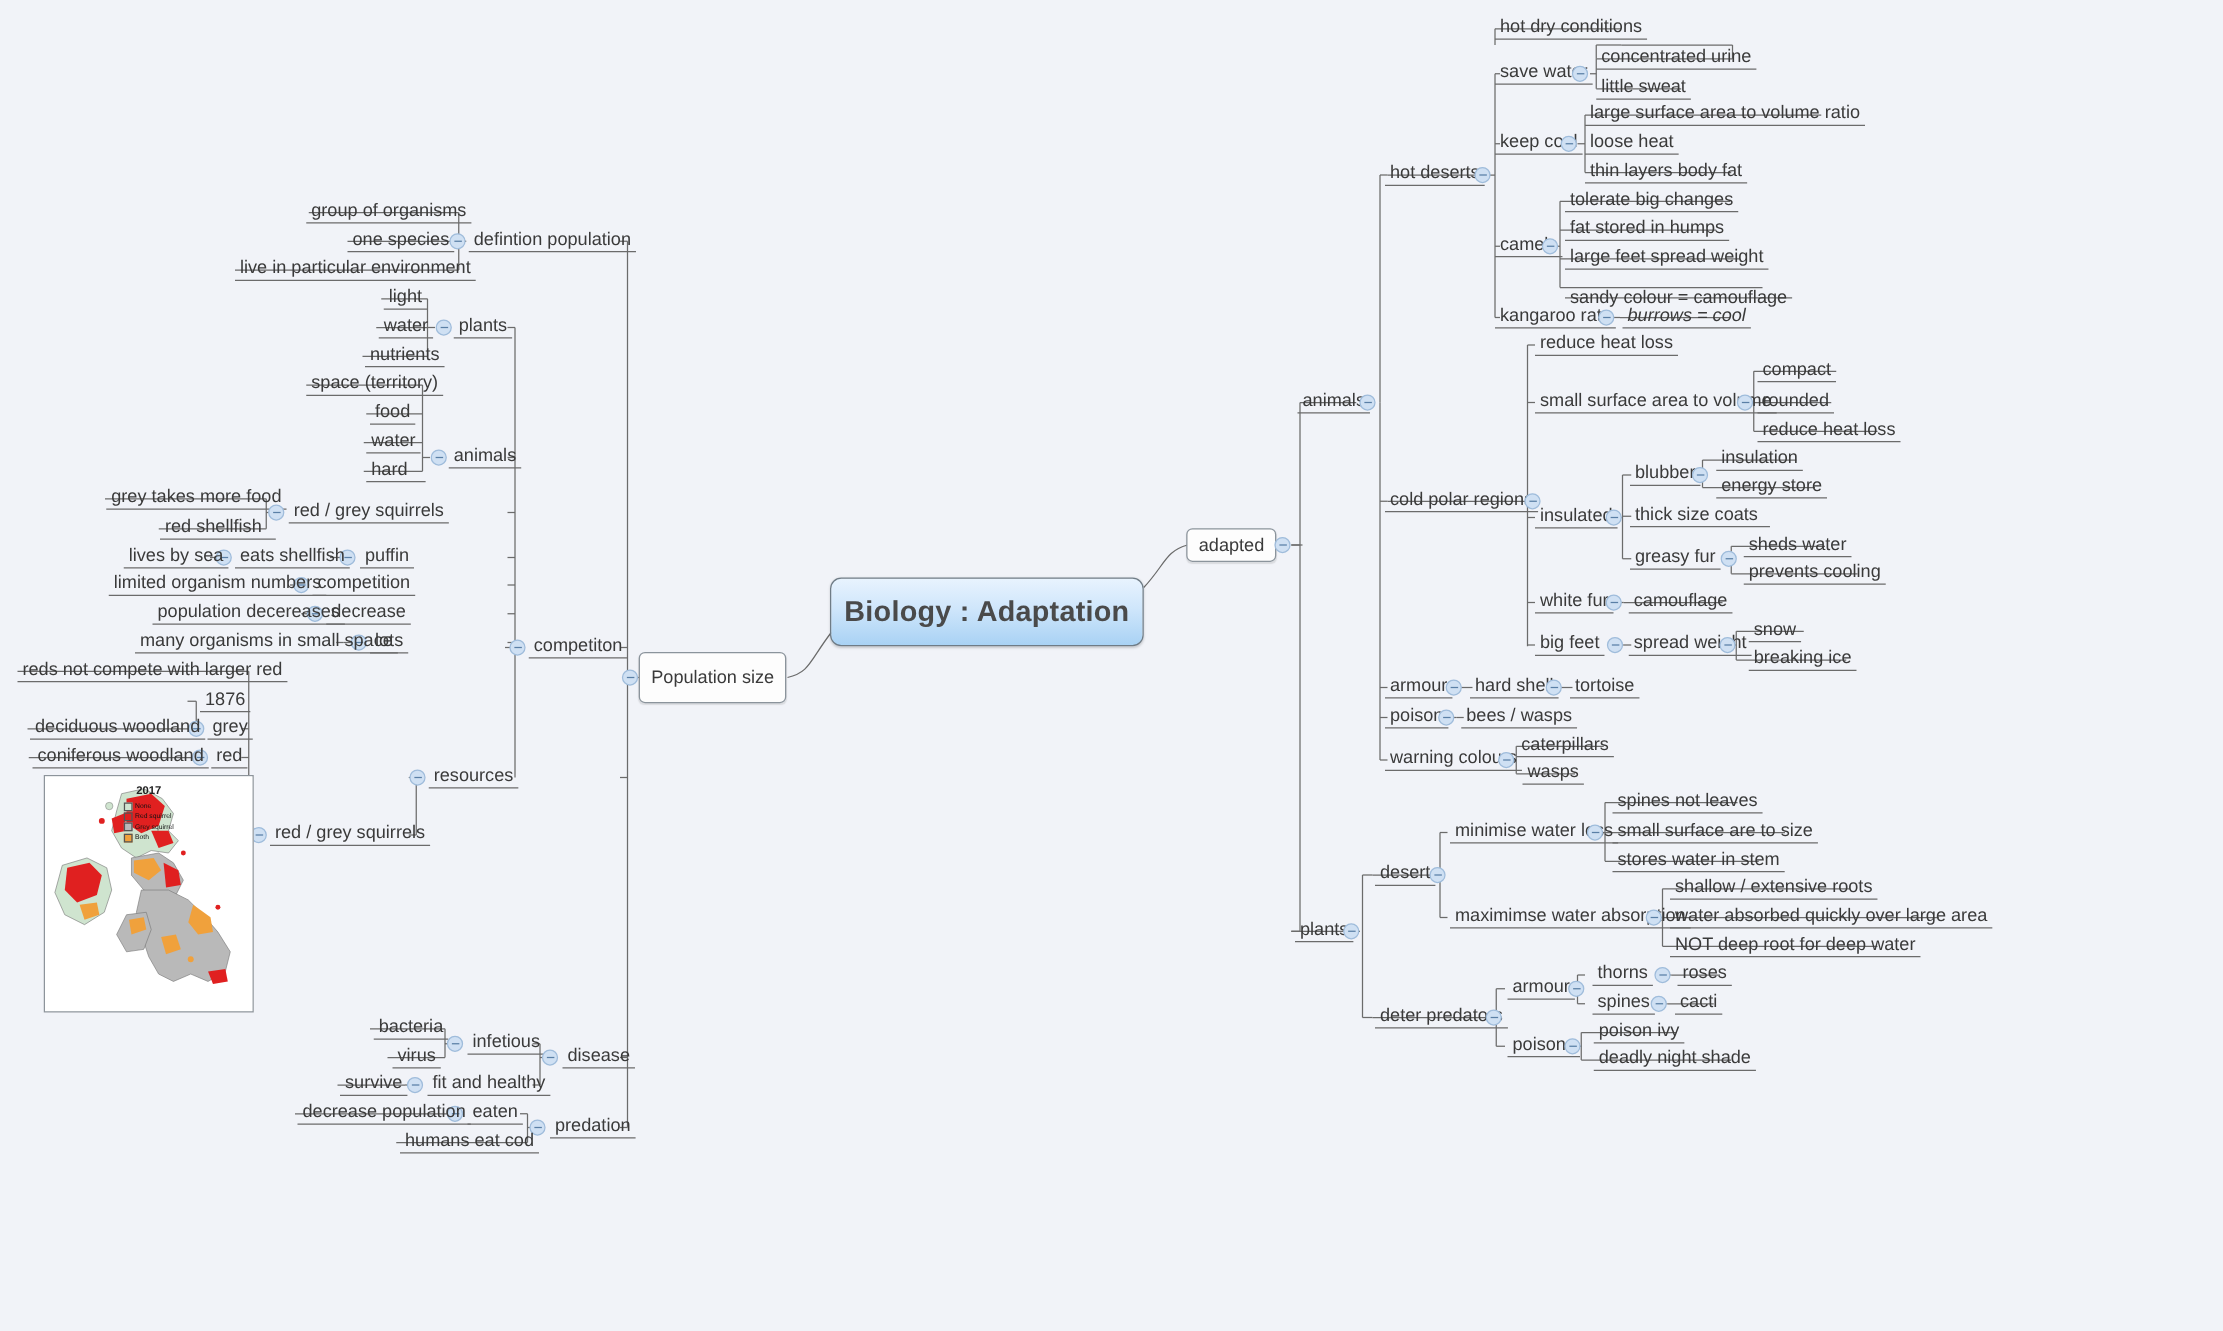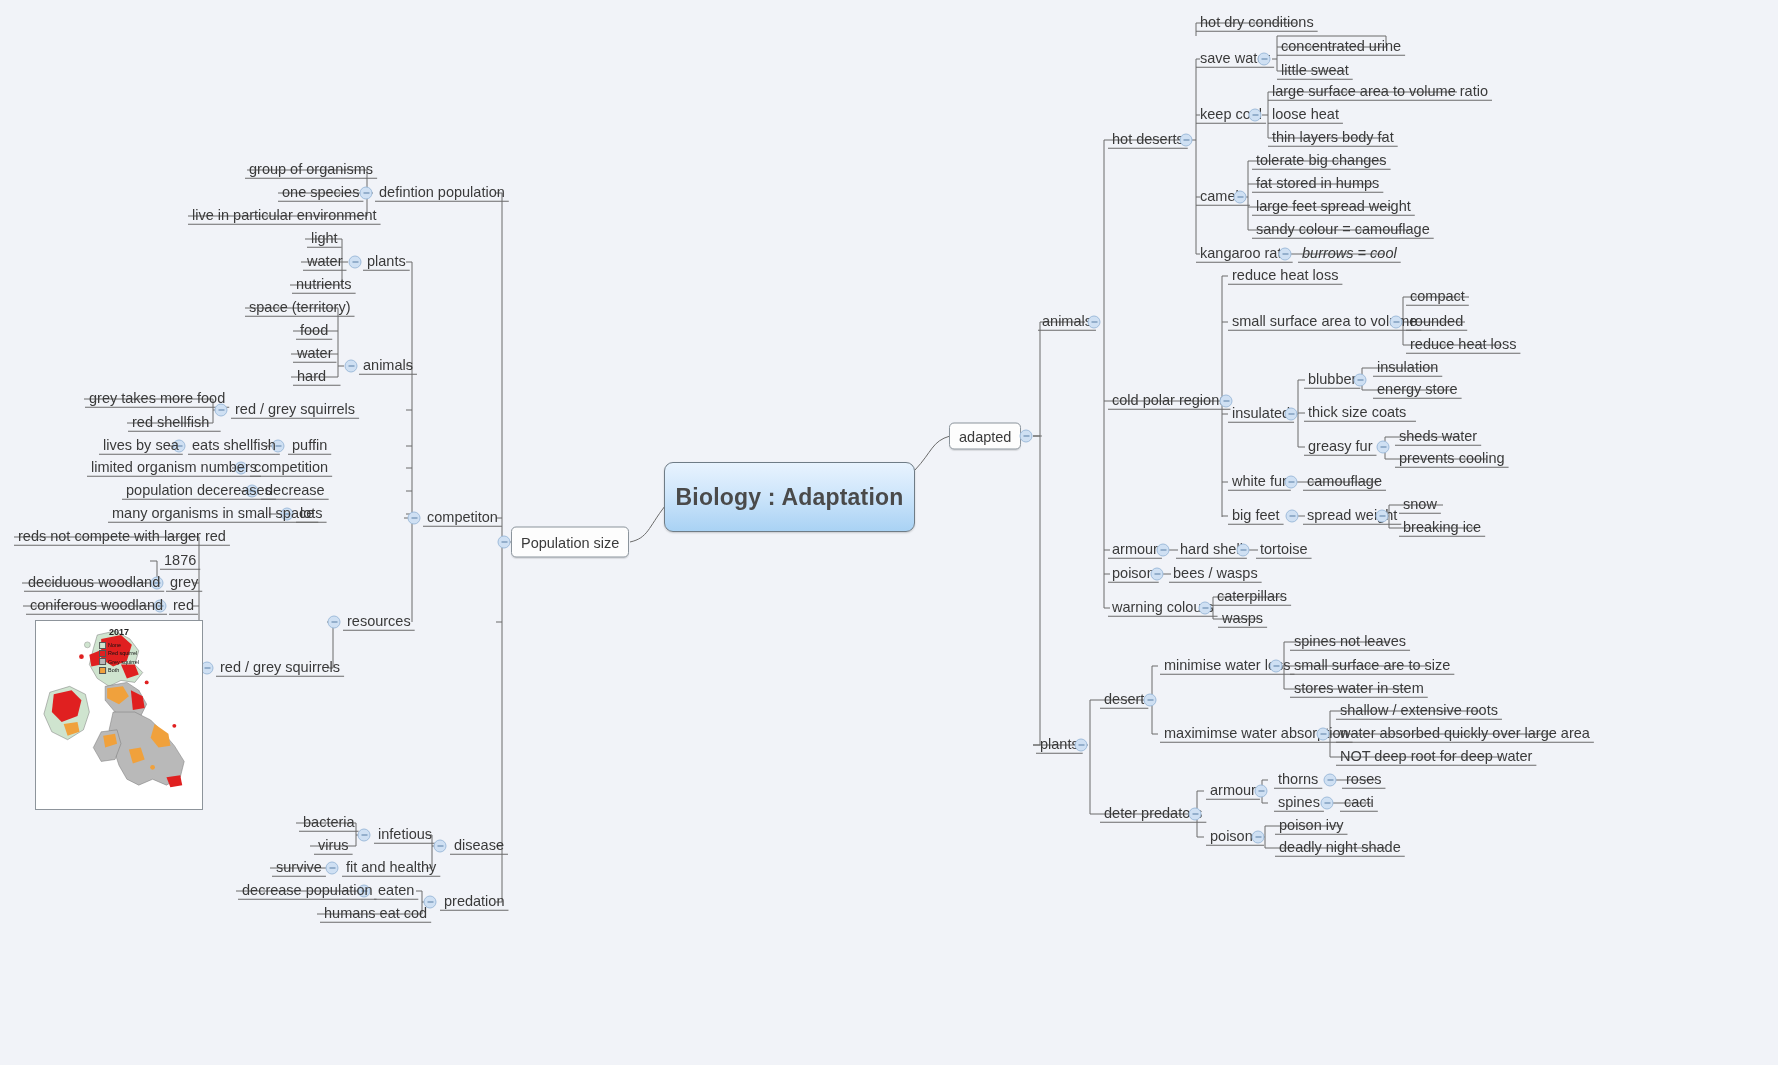--- a/index.html
+++ b/index.html
@@ -455,30 +455,30 @@
         <path d="M314,854.25 L352.625,854.25"></path>
         <path d="M342,876.25 L440.296875,876.25"></path>
         <path d="M272,876.25 L325.9375,876.25"></path>
         <path d="M440,910.25 L508.46875,910.25"></path>
         <path d="M374,899.25 L418.296875,899.25"></path>
         <path d="M238,899.25 L376.609375,899.25"></path>
         <path d="M320,922.25 L431.1875,922.25"></path>
       </g>
     </svg>
 
-  <div class="root" style="left:664px; top:462px; width:251px; height:70px;">
+  <div class="root" style="left:664px; top:462px; width:251px; height:55px;">
     <span>Biology : Adaptation</span>
   </div>
 
   <div class="boxed" style="left:949px; top:436px; height:27px;">
     <span>adapted</span>
   </div>
   <div class="toggle" style="left:1026px; top:436px;"></div>
 
-  <div class="boxed" style="left:511px; top:542px; height:31px;">
+  <div class="boxed" style="left:511px; top:542px; height:41px;">
     <span>Population size</span>
   </div>
   <div class="toggle" style="left:504px; top:542px;"></div>
 
   <div class="node" style="left:1038px; top:322px;">
     <span class="txt">animals</span>
   </div>
   <div class="toggle" style="left:1094px; top:322px;"></div>
 
   <div class="node" style="left:1108px; top:140px;">
@@ -521,21 +521,21 @@
   <div class="toggle" style="left:1240px; top:197px;"></div>
   <div class="node" style="left:1252px; top:161px;">
     <span class="txt">tolerate big changes</span>
   </div>
   <div class="node" style="left:1252px; top:184px;">
     <span class="txt">fat stored in humps</span>
   </div>
   <div class="node" style="left:1252px; top:207px;">
     <span class="txt">large feet spread weight</span>
   </div>
-  <div class="node" style="left:1252px; top:230px;">
+  <div class="node" style="left:1252px; top:240px;">
     <span class="txt">sandy colour = camouflage</span>
   </div>
 
   <div class="node" style="left:1196px; top:254px;">
     <span class="txt">kangaroo rats</span>
   </div>
   <div class="toggle" style="left:1285px; top:254px;"></div>
   <div class="node" style="left:1298px; top:254px;font-style:italic;">
     <span class="txt">burrows = cool</span>
   </div>

